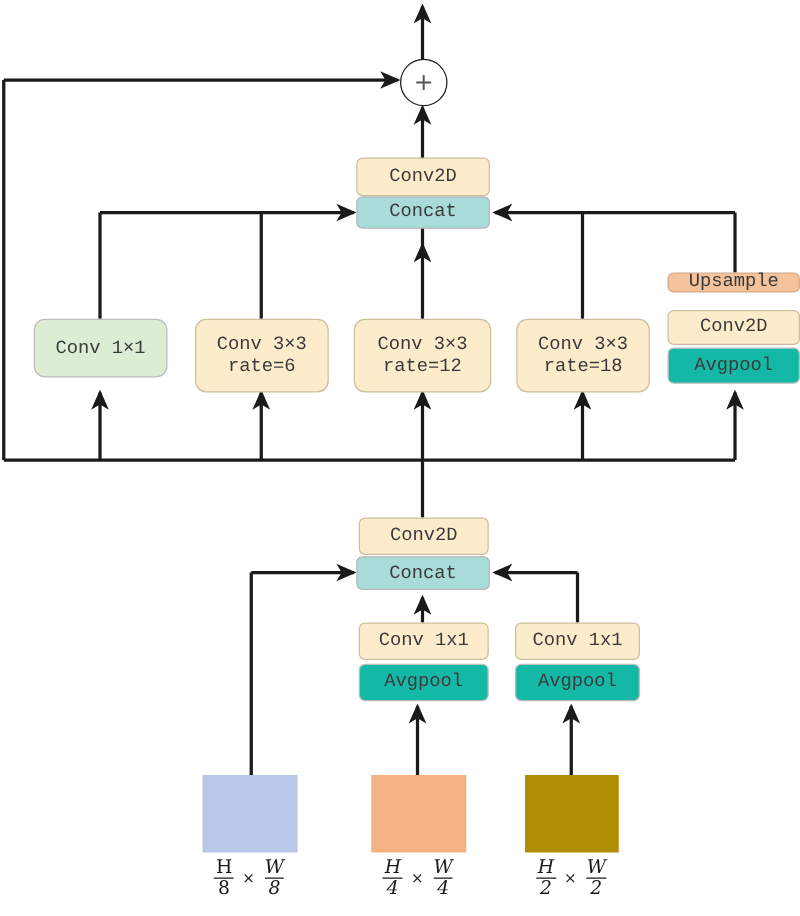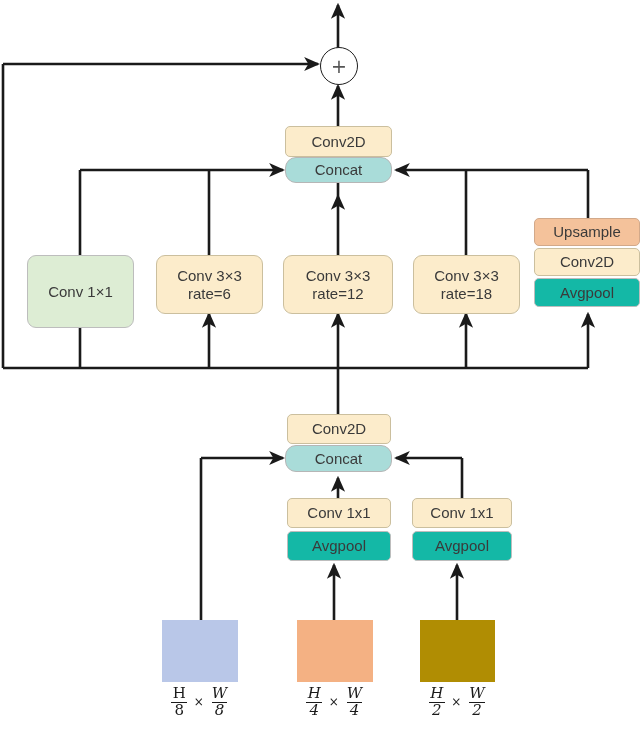--- a/index.html
+++ b/index.html
@@ -6,29 +6,29 @@
   body{width:640px;height:733px;font-family:"Liberation Sans",sans-serif;}
   #stage{position:relative;width:640px;height:733px;overflow:hidden;background:#fff;}
   #wires{position:absolute;left:0;top:0;width:640px;height:733px;}
   .node{
     position:absolute;
     box-sizing:border-box;
     display:flex;align-items:center;justify-content:center;
     text-align:center;
     color:#3a3a3a;
     border:1px solid #bdbdbd;
-    font-family:Liberation Sans, sans-serif;
+    font-family:Liberation Mono, monospace;
     line-height:1.18;
     white-space:pre-line;
   }
   .rounded-lg{border-radius:9px;}
   .rounded-sm{border-radius:5px;}
   .cream{background:#fceccb;border-color:#cbbf9e;}
   .green{background:#ddedd4;border-color:#bdbdbd;}
-  .teal{background:#a9dcd9;border-color:#b6b6b6;border-radius:11px;}
+  .teal{background:#a9dcd9;border-color:#b6b6b6;}
   .peach{background:#f4c29b;border-color:#d2a98a;}
   .gray{background:#14b8a6;border-color:#bdbdbd;}
   .sq{position:absolute;}
   .frac-label{
     position:absolute;
     font-family:"DejaVu Serif",serif;
     color:#1a1a1a;
     display:flex;align-items:center;justify-content:center;
     width:100%;
   }
@@ -101,40 +101,40 @@
     <span>+</span>
   </div>
 
   <div class="node rounded-sm cream" style="left:285px;top:126px;width:107px;height:31px;font-size:15px;">
     <span>Conv2D</span>
   </div>
   <div class="node rounded-sm teal" style="left:285px;top:157px;width:107px;height:26px;font-size:15px;">
     <span>Concat</span>
   </div>
 
-  <div class="node rounded-lg green" style="left:27px;top:255px;width:107px;height:73px;font-size:15px;">
+  <div class="node rounded-lg green" style="left:27px;top:255px;width:107px;height:47px;font-size:15px;">
     <span>Conv 1×1</span>
   </div>
 
   <div class="node rounded-lg cream" style="left:156px;top:255px;width:107px;height:59px;font-size:15px;">
     <span>Conv 3×3
 rate=6</span>
   </div>
 
   <div class="node rounded-lg cream" style="left:283px;top:255px;width:110px;height:59px;font-size:15px;">
     <span>Conv 3×3
 rate=12</span>
   </div>
 
   <div class="node rounded-lg cream" style="left:413px;top:255px;width:107px;height:59px;font-size:15px;">
     <span>Conv 3×3
 rate=18</span>
   </div>
 
-  <div class="node rounded-sm peach" style="left:534px;top:218px;width:106px;height:28px;font-size:15px;align-items:center;">
+  <div class="node rounded-sm peach" style="left:534px;top:218px;width:106px;height:16px;font-size:15px;align-items:center;">
     <span>Upsample</span>
   </div>
   <div class="node rounded-sm cream" style="left:534px;top:248px;width:106px;height:28px;font-size:15px;">
     <span>Conv2D</span>
   </div>
   <div class="node rounded-sm gray" style="left:534px;top:278px;width:106px;height:29px;font-size:15px;">
     <span>Avgpool</span>
   </div>
 
   <div class="node rounded-sm cream" style="left:287px;top:414px;width:104px;height:30px;font-size:15px;">

